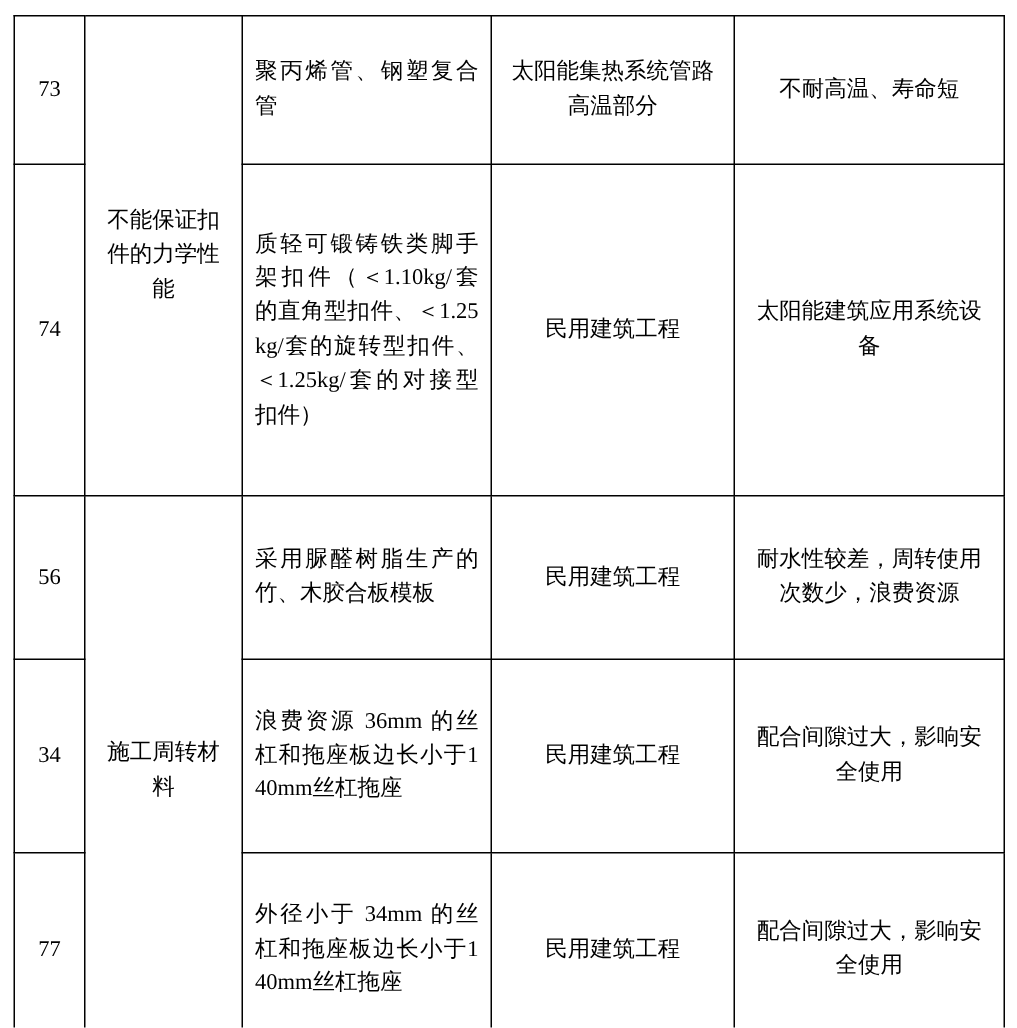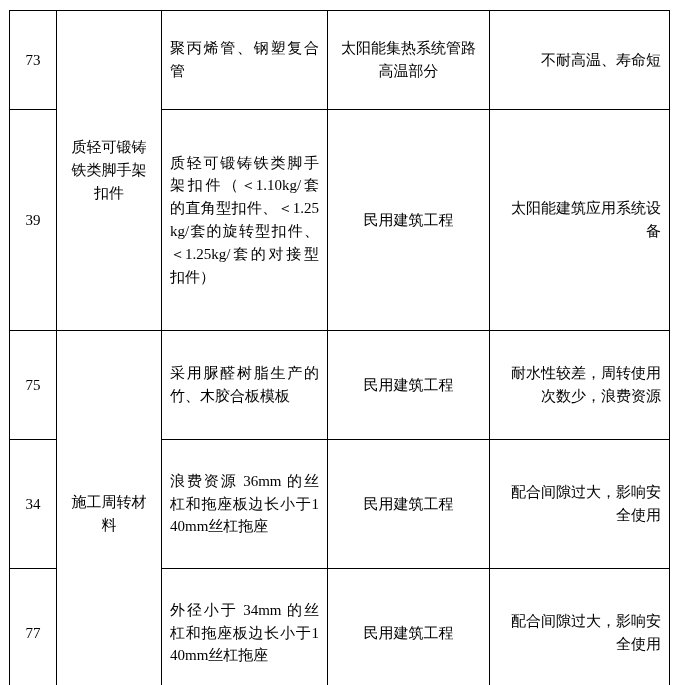--- a/index.html
+++ b/index.html
@@ -48,21 +48,21 @@
     text-align: center;
   }
   td.item {
     text-align: justify;
     text-justify: inter-ideograph;
   }
   td.scope {
     text-align: center;
   }
   td.reason {
-    text-align: right;
+    text-align: center;
   }
   .r73 td { height: 86px; }
   .r74 td { height: 208px; }
   .r75 td { height: 96px; }
   .r76 td { height: 116px; }
   .r77 td { height: 116px; }
 </style>
 </head>
 <body>
 
@@ -71,33 +71,33 @@
     <colgroup>
       <col class="c-num">
       <col class="c-cat">
       <col class="c-item">
       <col class="c-scope">
       <col class="c-reason">
     </colgroup>
     <tbody>
       <tr class="r73">
         <td class="num">73</td>
-        <td class="cat" rowspan="2">质轻可锻铸铁类脚手架扣件</td>
+        <td class="cat" rowspan="2">不能保证扣件的力学性能</td>
         <td class="item">聚丙烯管、钢塑复合管</td>
         <td class="scope">太阳能集热系统管路高温部分</td>
         <td class="reason">不耐高温、寿命短</td>
       </tr>
       <tr class="r74">
-        <td class="num">39</td>
+        <td class="num">74</td>
         <td class="item">质轻可锻铸铁类脚手架扣件（＜1.10kg/套的直角型扣件、＜1.25kg/套的旋转型扣件、＜1.25kg/套的对接型扣件）</td>
         <td class="scope">民用建筑工程</td>
         <td class="reason">太阳能建筑应用系统设备</td>
       </tr>
       <tr class="r75">
-        <td class="num">75</td>
+        <td class="num">56</td>
         <td class="cat" rowspan="3">施工周转材料</td>
         <td class="item">采用脲醛树脂生产的竹、木胶合板模板</td>
         <td class="scope">民用建筑工程</td>
         <td class="reason">耐水性较差，周转使用次数少，浪费资源</td>
       </tr>
       <tr class="r76">
         <td class="num">34</td>
         <td class="item">浪费资源 36mm 的丝杠和拖座板边长小于140mm丝杠拖座</td>
         <td class="scope">民用建筑工程</td>
         <td class="reason">配合间隙过大，影响安全使用</td>

